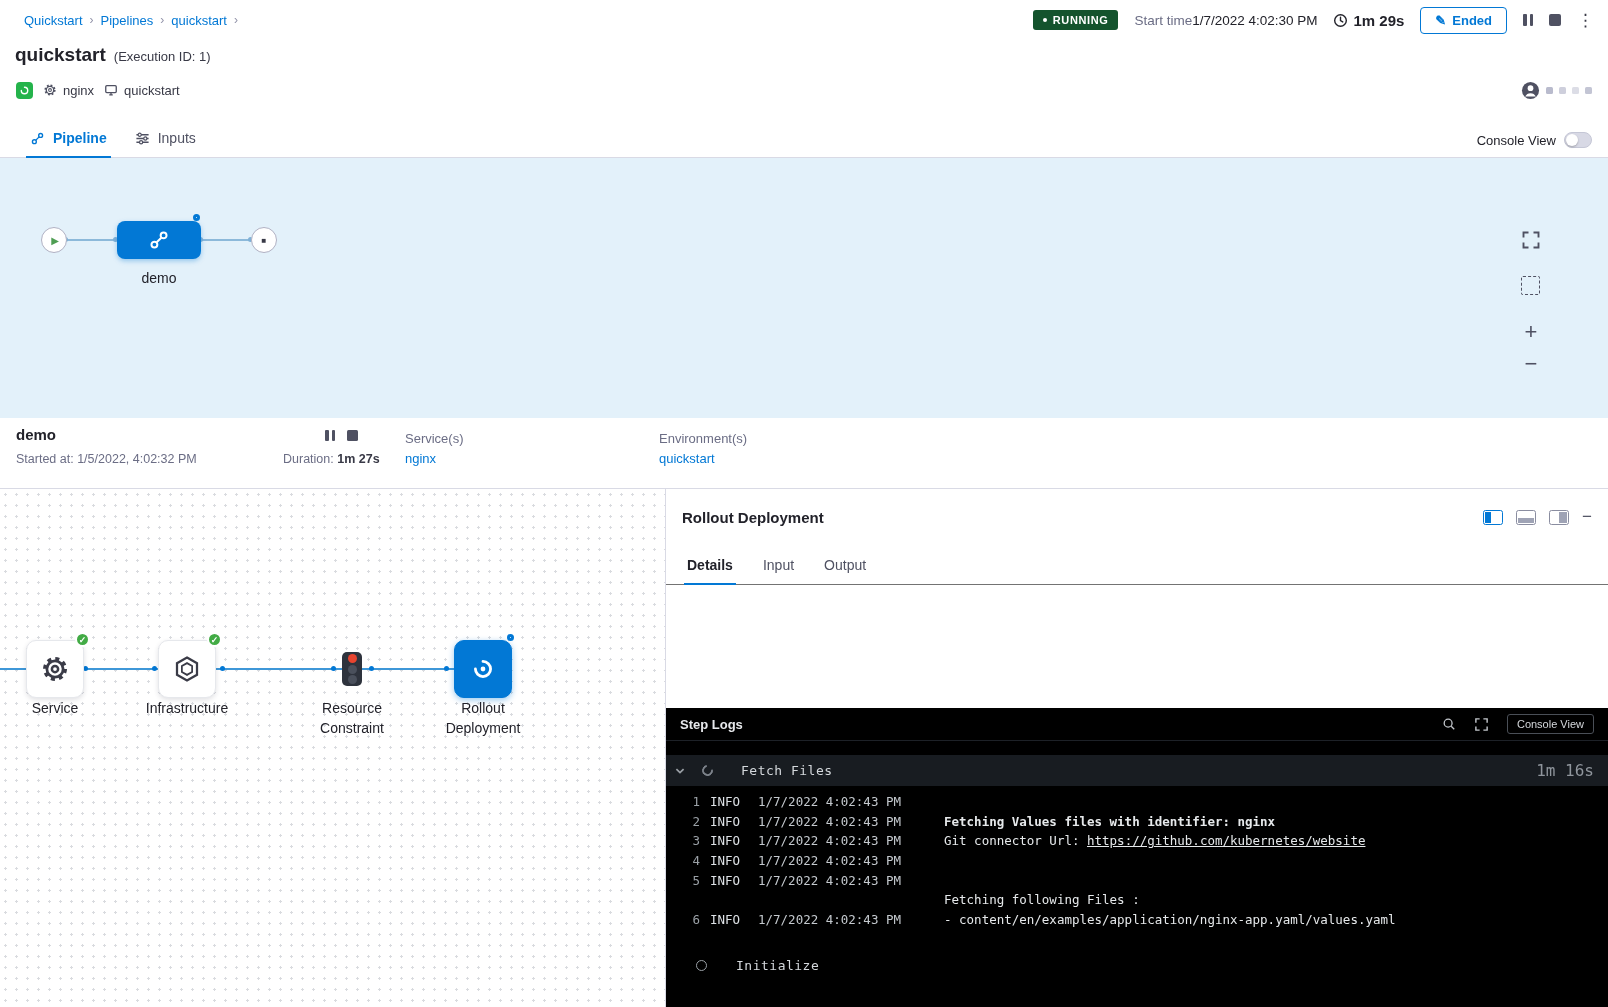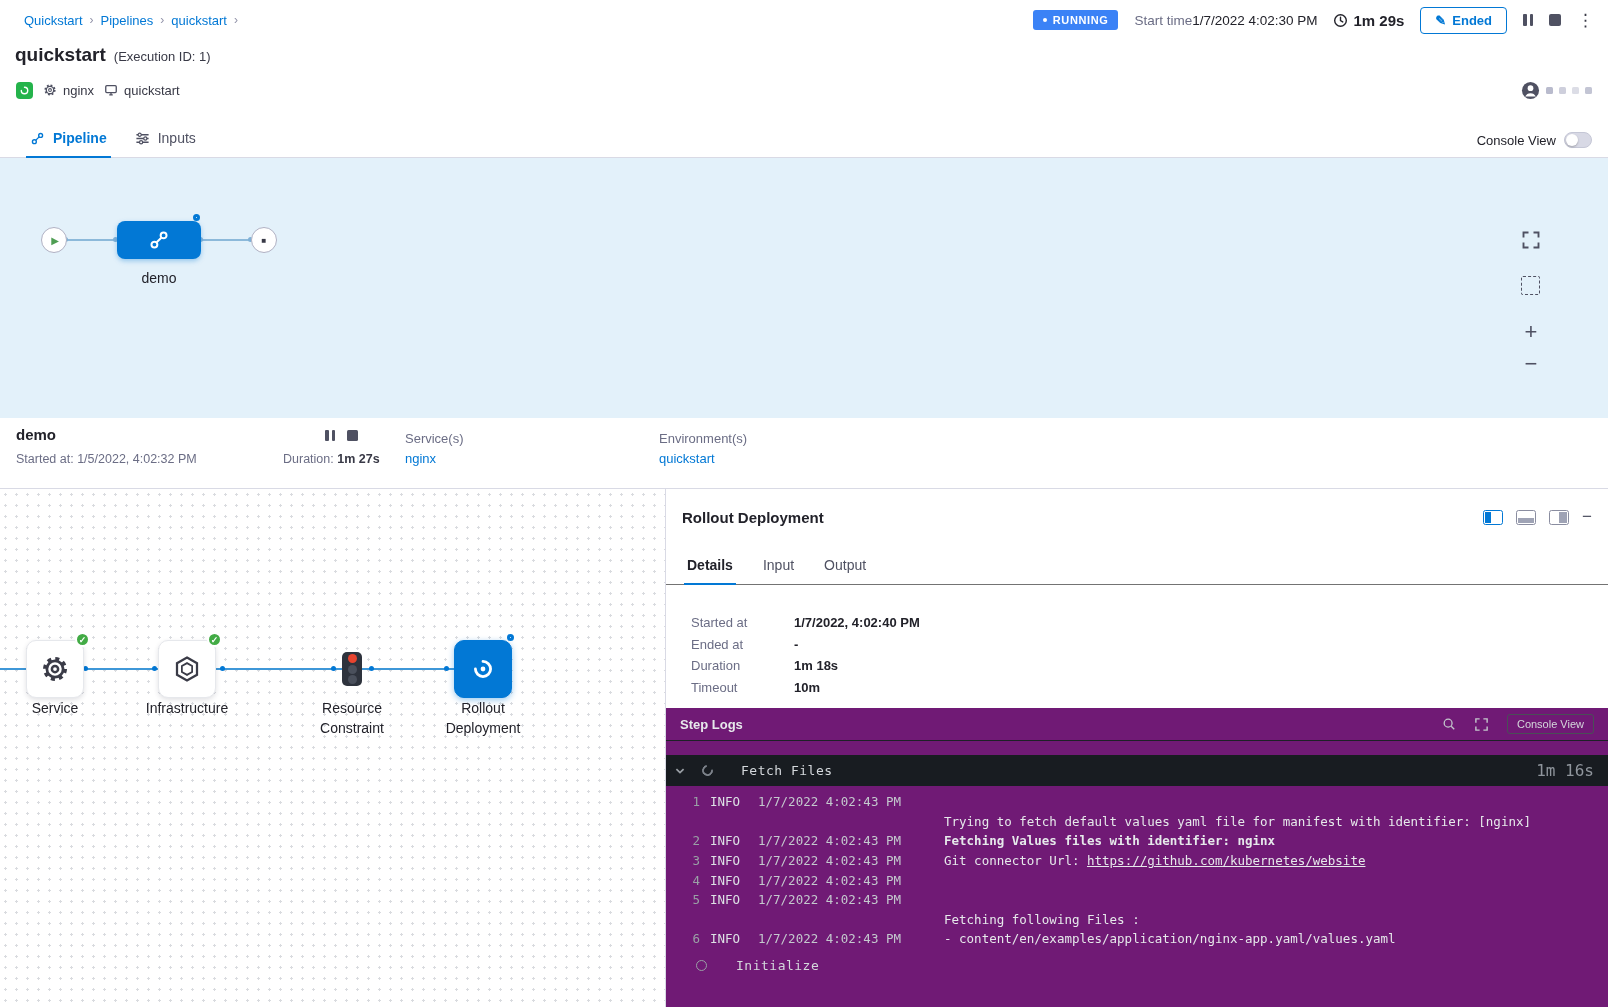--- a/index.html
+++ b/index.html
@@ -7,21 +7,21 @@
   body{position:relative;overflow:hidden;background:#fff;color:#22222a;
        font-family:"Liberation Sans",sans-serif;}
   a{cursor:pointer;}
 
   
   .topbar{position:absolute;top:0;left:0;right:0;height:40px;display:flex;align-items:center;padding:0 14px 0 24px;background:#fff;}
   .breadcrumb{display:flex;align-items:center;gap:7px;font-size:13px;}
   .breadcrumb a{color:#0278d5;text-decoration:none;}
   .bc-sep{color:#9293a9;font-size:12px;}
   .top-right{margin-left:auto;display:flex;align-items:center;gap:16px;}
-  .badge-running{display:flex;align-items:center;gap:6px;background:#3b82f6;color:#fff;font-size:11px;font-weight:700;letter-spacing:.6px;border-radius:3px;padding:4px 10px;}
+  .badge-running{display:flex;align-items:center;gap:6px;background:#14532d;color:#fff;font-size:11px;font-weight:700;letter-spacing:.6px;border-radius:3px;padding:4px 10px;}
   .badge-dot{width:4px;height:4px;border-radius:50%;background:#fff;}
   .start-time{display:flex;align-items:center;font-size:13.5px;}
   .start-time .lbl{color:#6b6d85;}
   .elapsed{display:flex;align-items:center;gap:5px;font-size:15px;font-weight:700;}
   .btn-edit{display:flex;align-items:center;gap:6px;border:1px solid #0278d5;color:#0278d5;border-radius:4px;background:#fff;font-size:13px;font-weight:600;padding:5px 14px;cursor:pointer;}
   .icon-btn{display:flex;align-items:center;justify-content:center;background:none;border:none;cursor:pointer;}
   .ctl-pause{display:flex;gap:3px;}
   .ctl-pause i{width:3.5px;height:12px;background:#4f5162;border-radius:1px;display:block;}
   .ctl-stop{width:12px;height:12px;background:#4f5162;border-radius:2px;}
   .kebab{font-size:17px;color:#383946;line-height:1;}
@@ -106,21 +106,21 @@
   .pn-tabs{position:absolute;top:56px;left:0;right:0;height:40px;border-bottom:1px solid #737373;display:flex;padding-left:6px;}
   .pn-tab{padding:0 15px;display:flex;align-items:center;font-size:14px;color:#4f5162;position:relative;cursor:pointer;}
   .pn-tab.active{color:#22222a;font-weight:700;}
   .pn-tab.active::after{content:"";position:absolute;left:12px;right:12px;bottom:-1px;height:2.5px;background:#0278d5;}
   .pn-fields{position:absolute;top:126px;left:25px;font-size:13px;}
   .f-row{display:flex;margin-bottom:6.5px;}
   .f-label{width:103px;color:#6b6d85;}
   .f-value{font-weight:700;color:#22222a;}
 
   
-  .logs{position:absolute;top:219px;left:0;right:0;bottom:0;background:#701a75;font-family:"DejaVu Sans Mono",monospace;}
+  .logs{position:absolute;top:219px;left:0;right:0;bottom:0;background:#000000;font-family:"DejaVu Sans Mono",monospace;}
   .lg-header{position:absolute;top:0;left:0;right:0;height:33px;display:flex;align-items:center;padding:0 14px;border-bottom:1px solid #1d2127;}
   .lg-title{font-family:"Liberation Sans",sans-serif;font-size:13px;color:#e7e9ec;font-weight:600;}
   .lg-right{margin-left:auto;display:flex;align-items:center;gap:18px;}
   .lg-btn{font-family:"Liberation Sans",sans-serif;font-size:11px;color:#d4d7db;border:1px solid #4a4f57;border-radius:3px;padding:3px 9px;cursor:pointer;background:transparent;}
   .lg-section{position:absolute;top:47px;left:0;right:0;height:31px;background:#181c21;display:flex;align-items:center;padding:0 14px 0 4px;cursor:pointer;}
   .lg-chev{margin:0 16px 0 4px;display:flex;}
   .spin-ring{width:11px;height:11px;border-radius:50%;border:2px solid #7c828a;border-top-color:transparent;transform:rotate(35deg);margin-right:28px;}
   .lg-sec-name{font-size:13px;color:#d4d8dc;letter-spacing:.5px;}
   .lg-sec-time{margin-left:auto;font-size:16px;color:#8f959c;}
   .lg-rows{position:absolute;top:84px;left:0;right:0;}
@@ -384,38 +384,20 @@
     <div class="pn-tab active">
         <span>Details</span>
       </div>
     <div class="pn-tab">
         <span>Input</span>
       </div>
     <div class="pn-tab">
         <span>Output</span>
       </div>
   </div>
-  <div class="pn-fields">
-    <div class="f-row">
-      <span class="f-label">Started at</span>
-      <span class="f-value">1/7/2022, 4:02:40 PM</span>
-    </div>
-    <div class="f-row">
-      <span class="f-label">Ended at</span>
-      <span class="f-value">-</span>
-    </div>
-    <div class="f-row">
-      <span class="f-label">Duration</span>
-      <span class="f-value">1m 18s</span>
-    </div>
-    <div class="f-row">
-      <span class="f-label">Timeout</span>
-      <span class="f-value">10m</span>
-    </div>
-  </div>
 
   <div class="logs">
     <div class="lg-header">
       <span class="lg-title">Step Logs</span>
       <span class="lg-right">
         <button class="icon-btn">
           <svg width="14" height="14" viewBox="0 0 16 16">
               <circle cx="7" cy="7" r="4.5" fill="none" stroke="#c3c7cc" stroke-width="1.5"></circle>
               <path d="M10.5 10.5L14 14" stroke="#c3c7cc" stroke-width="1.5"></path>
             </svg>
@@ -438,26 +420,20 @@
       <span class="lg-sec-name">Fetch Files</span>
       <span class="lg-sec-time">1m 16s</span>
     </div>
     <div class="lg-rows">
       <div class="log-row">
         <span class="lnum">1</span>
         <span class="llevel">INFO</span>
         <span class="ltime">1/7/2022 4:02:43 PM</span>
         <span class="lmsg"></span>
       </div>
-      <div class="log-row">
-        <span class="lnum"></span>
-        <span class="llevel"></span>
-        <span class="ltime"></span>
-        <span class="lmsg">Trying to fetch default values yaml file for manifest with identifier: [nginx]</span>
-      </div>
       <div class="log-row bold">
         <span class="lnum">2</span>
         <span class="llevel">INFO</span>
         <span class="ltime">1/7/2022 4:02:43 PM</span>
         <span class="lmsg">Fetching Values files with identifier: nginx</span>
       </div>
       <div class="log-row">
         <span class="lnum">3</span>
         <span class="llevel">INFO</span>
         <span class="ltime">1/7/2022 4:02:43 PM</span>

